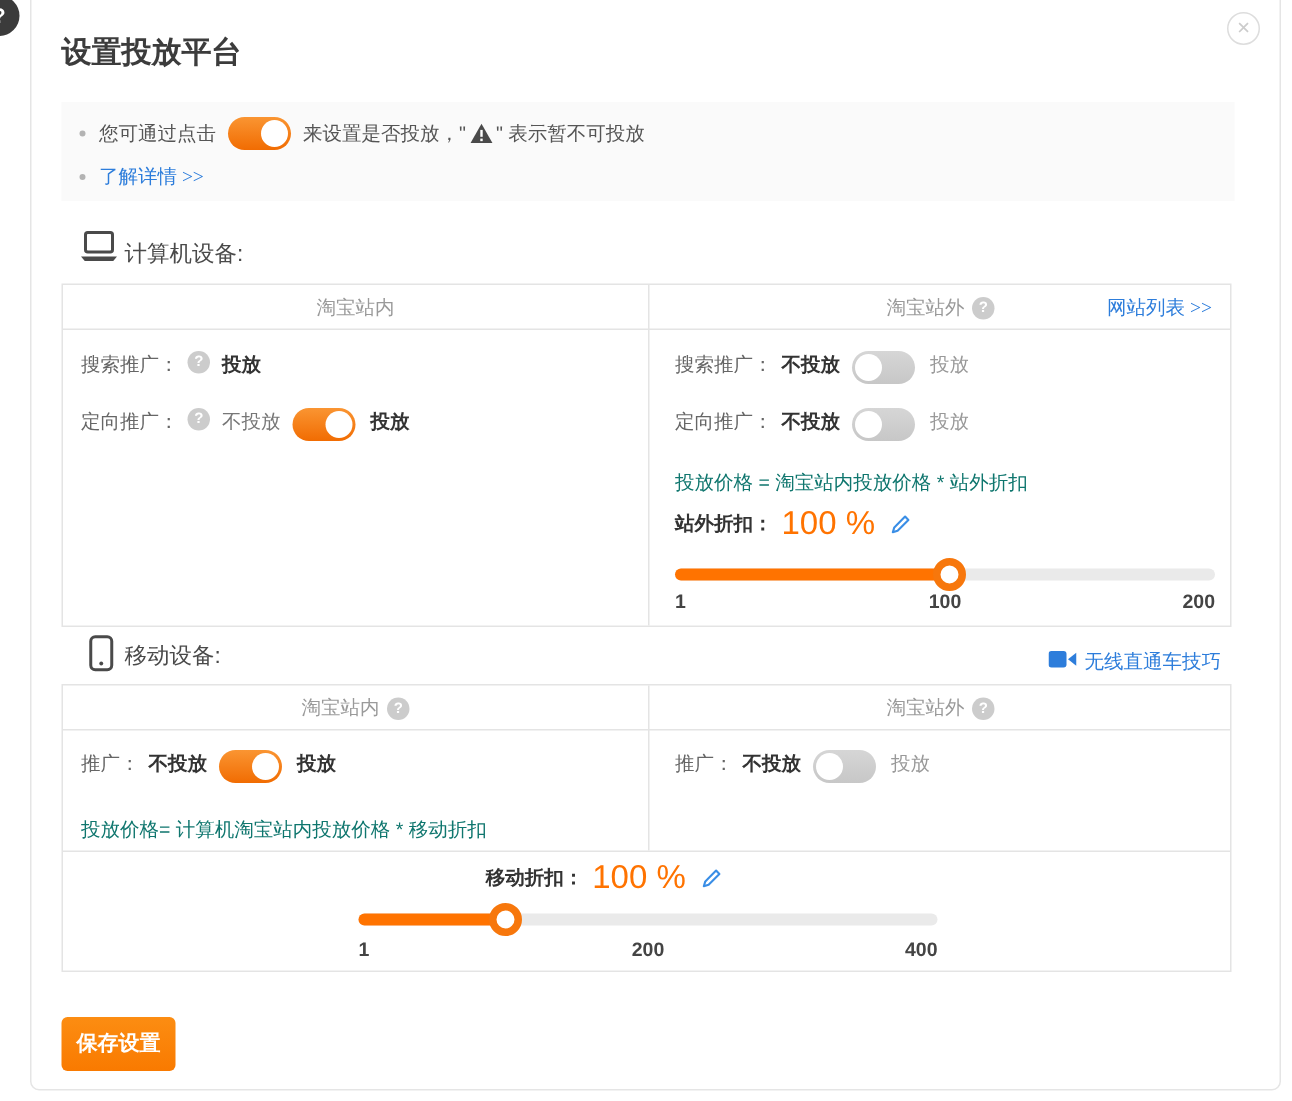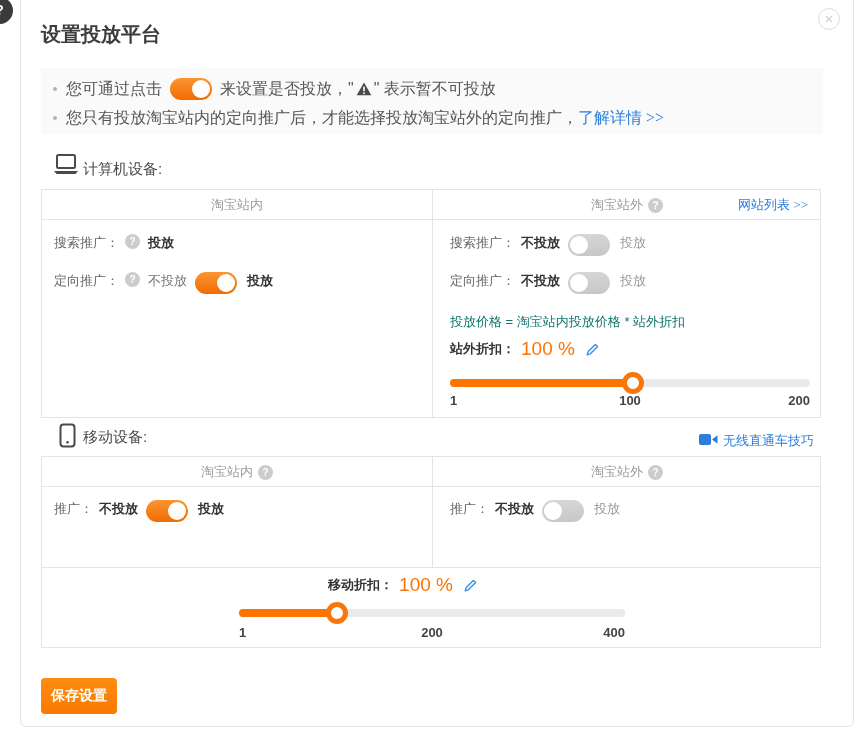--- a/index.html
+++ b/index.html
@@ -20,21 +20,21 @@
     background:#3b3b3b; border-radius:50%; z-index:5;
     color:#fff; font-size:14px; font-weight:bold; text-align:center; line-height:27px;
   }
   .close-btn {
     position:absolute; left:797px; top:17px; width:22px; height:22px;
     border:1px solid #ddd; border-radius:50%; color:#ccc;
     font-size:15px; line-height:19px; text-align:center; cursor:pointer; background:#fff;
   }
   .dlg-title { position:absolute; left:20px; top:30px; font-size:20px; font-weight:600; color:#3c3c3c; }
 
-  .notice { position:absolute; left:20px; top:77px; width:782px; height:66px; background:#fafafa; font-size:16px; color:#555; }
+  .notice { position:absolute; left:20px; top:77px; width:782px; height:66px; background:#fafafa; font-size:13px; color:#555; }
   .notice-row { position:absolute; left:12px; display:flex; align-items:center; gap:0; white-space:nowrap; }
   .notice-row.r1 { top:9px; height:24px; }
   .notice-row.r2 { top:41px; height:18px; }
   .bullet { width:4px; height:4px; border-radius:50%; background:#b3b3b3; margin-right:9px; flex:0 0 auto; }
 
   .toggle { position:relative; width:42px; height:22px; border-radius:11px; display:inline-block; vertical-align:middle; cursor:pointer; flex:0 0 auto; }
   .toggle.on  { background:linear-gradient(180deg,#fa9532,#f16c02); }
   .toggle.off { background:linear-gradient(180deg,#d6d6d6,#c7c7c7); }
   .toggle .knob { position:absolute; top:2px; width:18px; height:18px; background:#fff; border-radius:50%; }
   .toggle.on .knob { right:2px; }
@@ -66,21 +66,21 @@
   .state-off-dim { color:#777; margin-right:8px; }
   .state-dim { color:#999; margin-left:10px; }
   .formula { position:absolute; color:#0f766e; white-space:nowrap; }
 
   .q-icon { width:15px; height:15px; border-radius:50%; background:#ccc; color:#fff; font-size:10px; font-weight:bold;
             display:inline-flex; align-items:center; justify-content:center; flex:0 0 auto; }
   .q-icon.in-label { margin-right:8px; }
 
   .discount-row { position:absolute; display:flex; align-items:center; height:26px; white-space:nowrap; }
   .discount-row .dlabel { font-weight:700; color:#333; font-size:13px; }
-  .discount-row .dvalue { color:#ff7300; font-size:19px; margin:0 10px 0 6px; }
+  .discount-row .dvalue { color:#ff7300; font-size:22px; margin:0 10px 0 6px; }
   .pencil-btn { display:inline-flex; align-items:center; cursor:pointer; }
 
   .slider { position:absolute; height:22px; }
   .rail { position:absolute; left:0; right:0; top:7px; height:8px; background:#eaeaea; border-radius:4px; cursor:pointer; }
   .fill { position:absolute; left:0; top:0; height:8px; background:#ff7300; border-radius:4px; }
   .handle { position:absolute; right:-11px; top:-7px; width:22px; height:22px; border:5px solid #f7770c; background:#fff; border-radius:50%; cursor:grab; }
   .ticks { position:absolute; height:16px; font-weight:700; color:#444; font-size:13px; }
   .ticks .t-min { position:absolute; left:0; }
   .ticks .t-mid { position:absolute; left:50%; transform:translateX(-50%); }
   .ticks .t-max { position:absolute; right:0; }
@@ -121,21 +121,20 @@
           <svg width="16" height="14" viewBox="0 0 16 14">
               <path d="M8 0.5 L15.3 13.3 H0.7 Z" fill="#4a4a4a"></path>
               <rect x="7.2" y="4.6" width="1.6" height="4.6" fill="#fff"></rect>
               <rect x="7.2" y="10.4" width="1.6" height="1.7" fill="#fff"></rect>
             </svg>
         </span>
         <span>" 表示暂不可投放</span>
       </div>
       <div class="notice-row r2">
         <span class="bullet"></span>
-        <span>您只有投放淘宝站内的定向推广后，才能选择投放淘宝站外的定向推广，</span>
         <a class="link">了解详情 &gt;&gt;</a>
       </div>
     </div>
 
     <span class="sec-icon" style="left:32px;top:163px;">
       <svg width="26" height="21" viewBox="0 0 26 21">
           <rect x="4" y="1" width="18" height="13" rx="1.5" fill="none" stroke="#4a4a4a" stroke-width="2"></rect>
           <path d="M1 17 h24 l-2.5 3 H3.5 Z" fill="#4a4a4a"></path>
         </svg>
     </span>
@@ -247,20 +246,21 @@
       <div class="hdiv" style="top:110px;"></div>
 
       <div class="row" style="left:12px;top:43px;">
         <span class="lbl">推广：</span>
         <span class="state-off-active">不投放</span>
         <span class="toggle on">
           <span class="knob"></span>
         </span>
         <span class="state-on">投放</span>
       </div>
+      <div class="formula" style="left:12px;top:87px;">投放价格= 计算机淘宝站内投放价格 * 移动折扣</div>
 
       <div class="row" style="left:408px;top:43px;">
         <span class="lbl">推广：</span>
         <span class="state-off-active">不投放</span>
         <span class="toggle off">
           <span class="knob"></span>
         </span>
         <span class="state-dim">投放</span>
       </div>
 

